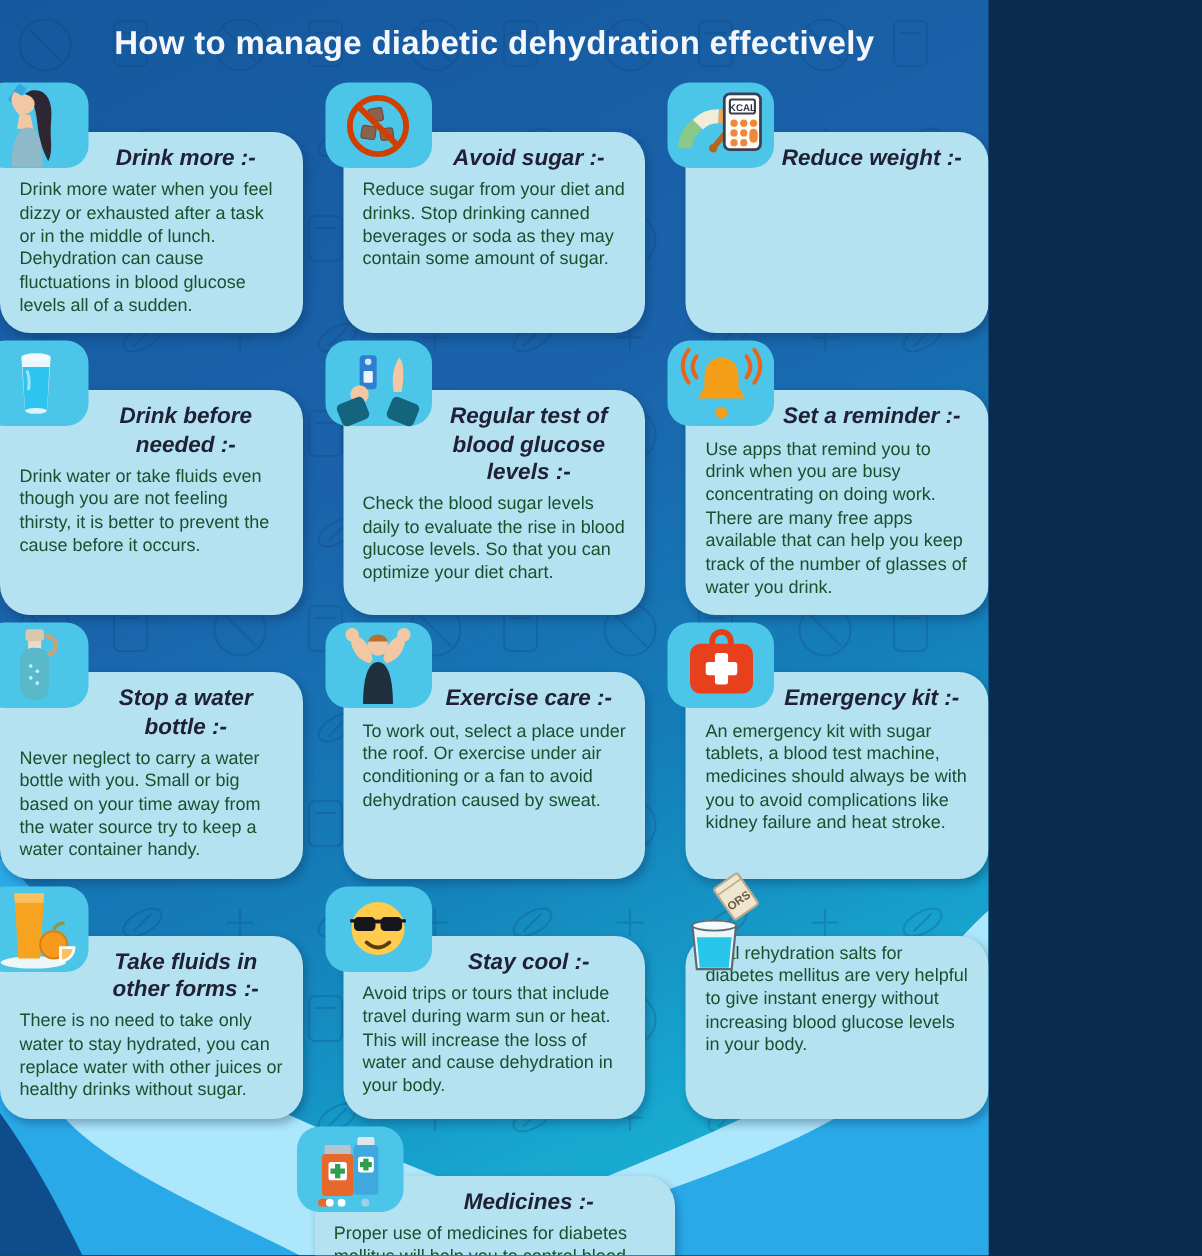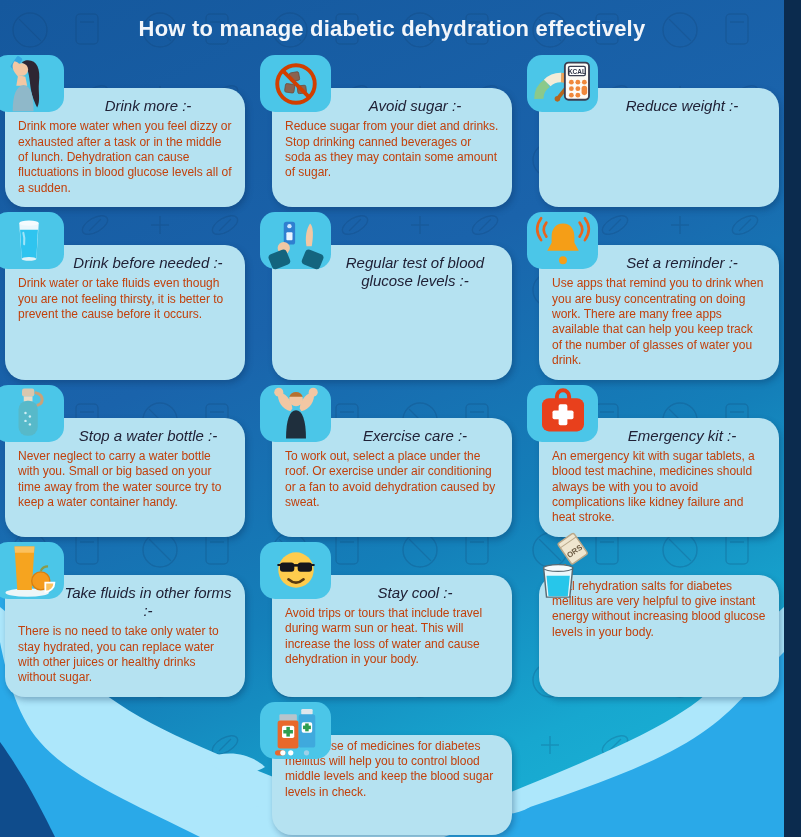--- a/index.html
+++ b/index.html
@@ -1,38 +1,38 @@
 <!DOCTYPE html>
 <html><head>
 <meta charset="utf-8">
 <style>
   html,body{margin:0;padding:0;background:#0b2b4e;}
-  .poster{position:relative;width:784px;height:837px;overflow:hidden;
+  .poster{position:relative;width:659px;height:837px;overflow:hidden;
     font-family:"Liberation Sans",sans-serif;
     background:linear-gradient(155deg,#15589d 0%,#1a63ab 38%,#147fb9 62%,#17a7cf 82%,#1db8da 100%);}
   .bg-svg{position:absolute;inset:0;z-index:0;}
   .wave{position:absolute;z-index:1;}
   .wave.left{left:0;bottom:0;}
   .wave.right{right:0;bottom:0;}
   h1.page-title{position:relative;z-index:2;margin:0;padding-top:16px;text-align:center;
     color:#f3f6fa;font-size:22px;font-weight:700;letter-spacing:.2px;}
   .grid{position:relative;z-index:2;margin-top:46px;}
   .row{display:flex;justify-content:center;align-items:stretch;gap:27px;margin-bottom:38px;}
   .card{position:relative;width:240px;background:#b5e2f1;border-radius:20px;
     box-shadow:2px 3px 6px rgba(8,40,80,.32);}
   .row.r1 .card{min-height:112px}.row.r2 .card{min-height:114px}
   .row.r3 .card{min-height:118px}.row.r4 .card{min-height:118px}
   .row.r5 .card{min-height:100px}
   .tile{position:absolute;top:-33px;left:-12px;width:71px;height:57px;background:#4bc6e8;
     border-radius:15px;display:flex;align-items:center;justify-content:center;}
   .tile.no-bg{background:transparent;}
   .tile svg{overflow:visible;}
   .card h3{margin:9px 12px 3px 58px;font-size:15px;line-height:1.22;font-style:italic;
-    font-weight:400;color:#202136;text-align:center;}
-  .card p{margin:4px 13px 11px 13px;font-size:12px;line-height:1.28;color:#c2410c;}
+    font-weight:700;color:#202136;text-align:center;}
+  .card p{margin:4px 13px 11px 13px;font-size:12px;line-height:1.28;color:#14532d;}
 </style>
 </head>
 <body>
 
 <div class="poster">
 
   <svg class="bg-svg" width="801" height="837">
     <defs>
       <pattern id="doodles" patternUnits="userSpaceOnUse" width="130" height="130">
         <g fill="none" stroke="#0a3766" stroke-width="1.5" opacity="0.22">
@@ -146,20 +146,21 @@
             <rect x="18" y="10" width="13" height="26" rx="3" fill="#2f7fd0"></rect>
             <rect x="21" y="22" width="7" height="9" rx="1" fill="#eaf4ff"></rect>
             <circle cx="24.5" cy="15" r="2.5" fill="#cfe8ff"></circle>
             <path d="M44 38 C42 28 44 18 48 12 C52 15 52 26 50 38 Z" fill="#f2c7a3"></path>
             <circle cx="18" cy="40" r="7" fill="#f2c7a3"></circle>
             <rect x="2" y="44" width="22" height="18" rx="4" fill="#14647e" transform="rotate(-22 13 53)"></rect>
             <rect x="40" y="44" width="22" height="18" rx="4" fill="#14647e" transform="rotate(22 51 53)"></rect>
           </svg>
         </div>
         <h3>Regular test of blood glucose levels :-</h3>
+        <p>Check the blood sugar levels daily to evaluate the rise in blood glucose levels. So that you can optimize your diet chart.</p>
       </section>
       <section class="card">
         <div class="tile">
           <svg viewBox="0 0 64 64" width="56" height="56">
             <path d="M32 12 C23 12 19 19 19 27 v7 l-5 9 h36 l-5 -9 v-7 C45 19 41 12 32 12 Z" fill="#f59e17"></path>
             <circle cx="32" cy="54" r="4.5" fill="#f59e17"></circle>
             <g stroke="#e8641c" stroke-width="3" fill="none" stroke-linecap="round">
               <path d="M13 11 q-6 8 0 16"></path>
                 <path d="M7 6 q-9 12 0 25"></path>
               <path d="M51 11 q6 8 0 16"></path>
@@ -284,18 +285,19 @@
             <g fill="#2e9e4f">
                 <rect x="42.5" y="24.5" width="4" height="9"></rect>
                 <rect x="40" y="27" width="9" height="4"></rect>
               </g>
             <rect x="8" y="55" width="12" height="6" rx="3" fill="#e8682b"></rect>
             <rect x="14" y="55" width="6" height="6" rx="3" fill="#ffffff"></rect>
             <circle cx="26" cy="58" r="3" fill="#ffffff"></circle>
               <circle cx="44" cy="58" r="3" fill="#9fd0e8"></circle>
           </svg>
         </div>
+        <h3>Medicines :-</h3>
         <p>Proper use of medicines for diabetes mellitus will help you to control blood middle levels and keep the blood sugar levels in check.</p>
       </section>
     </div>
 
   </div>
 </div>
 
 </body></html>

